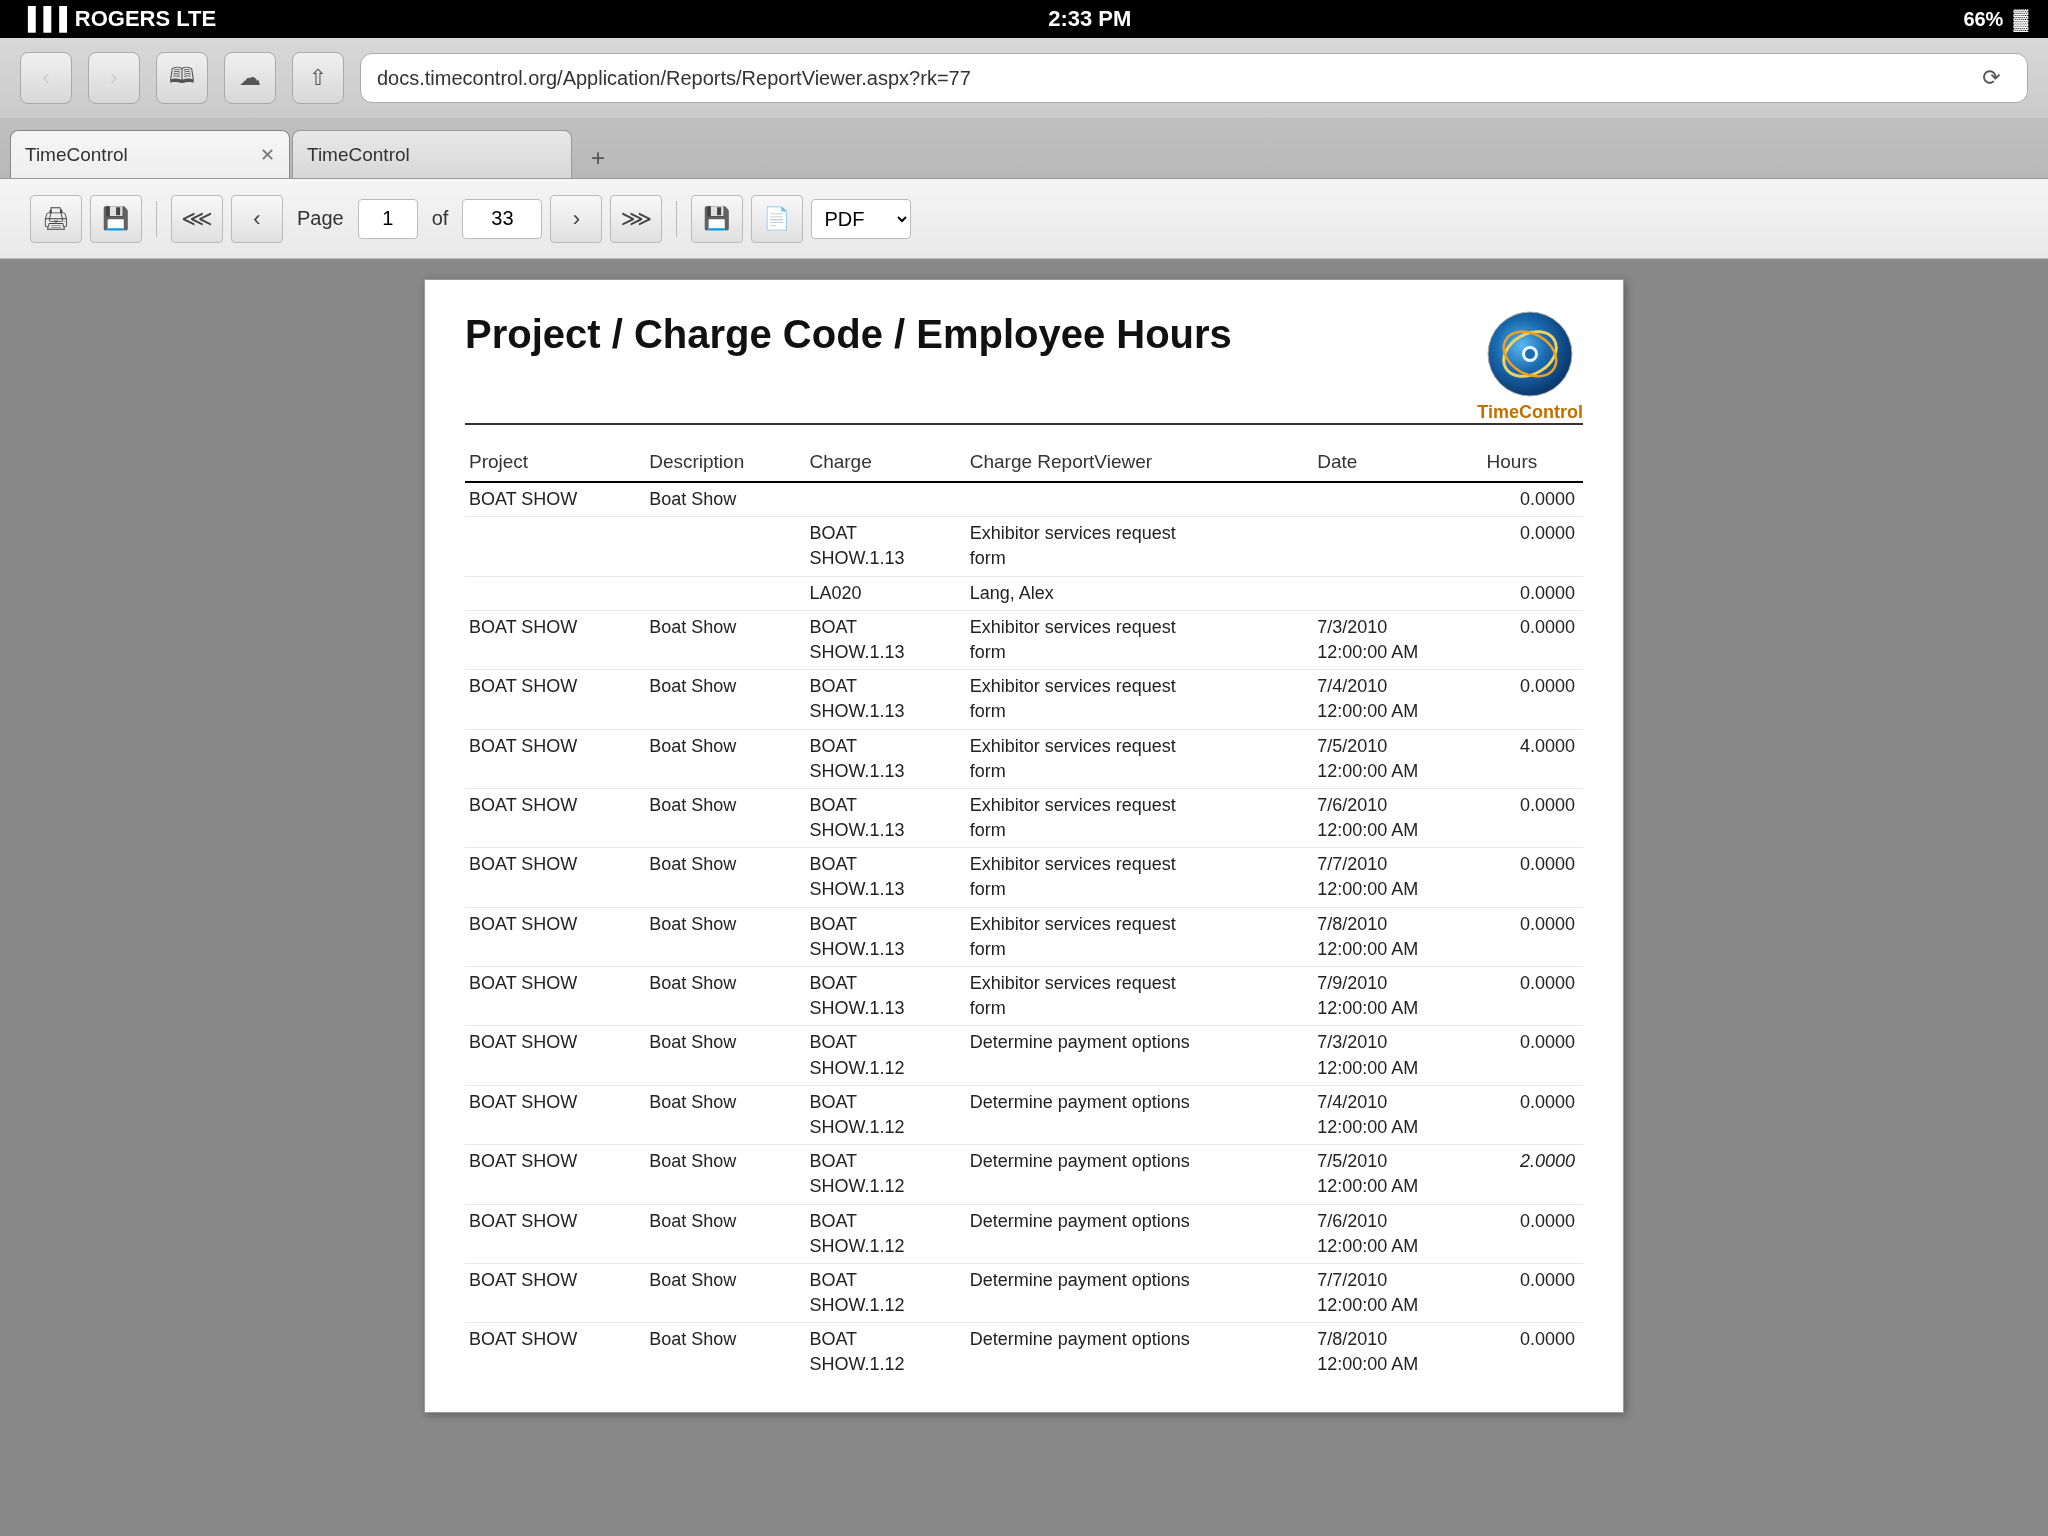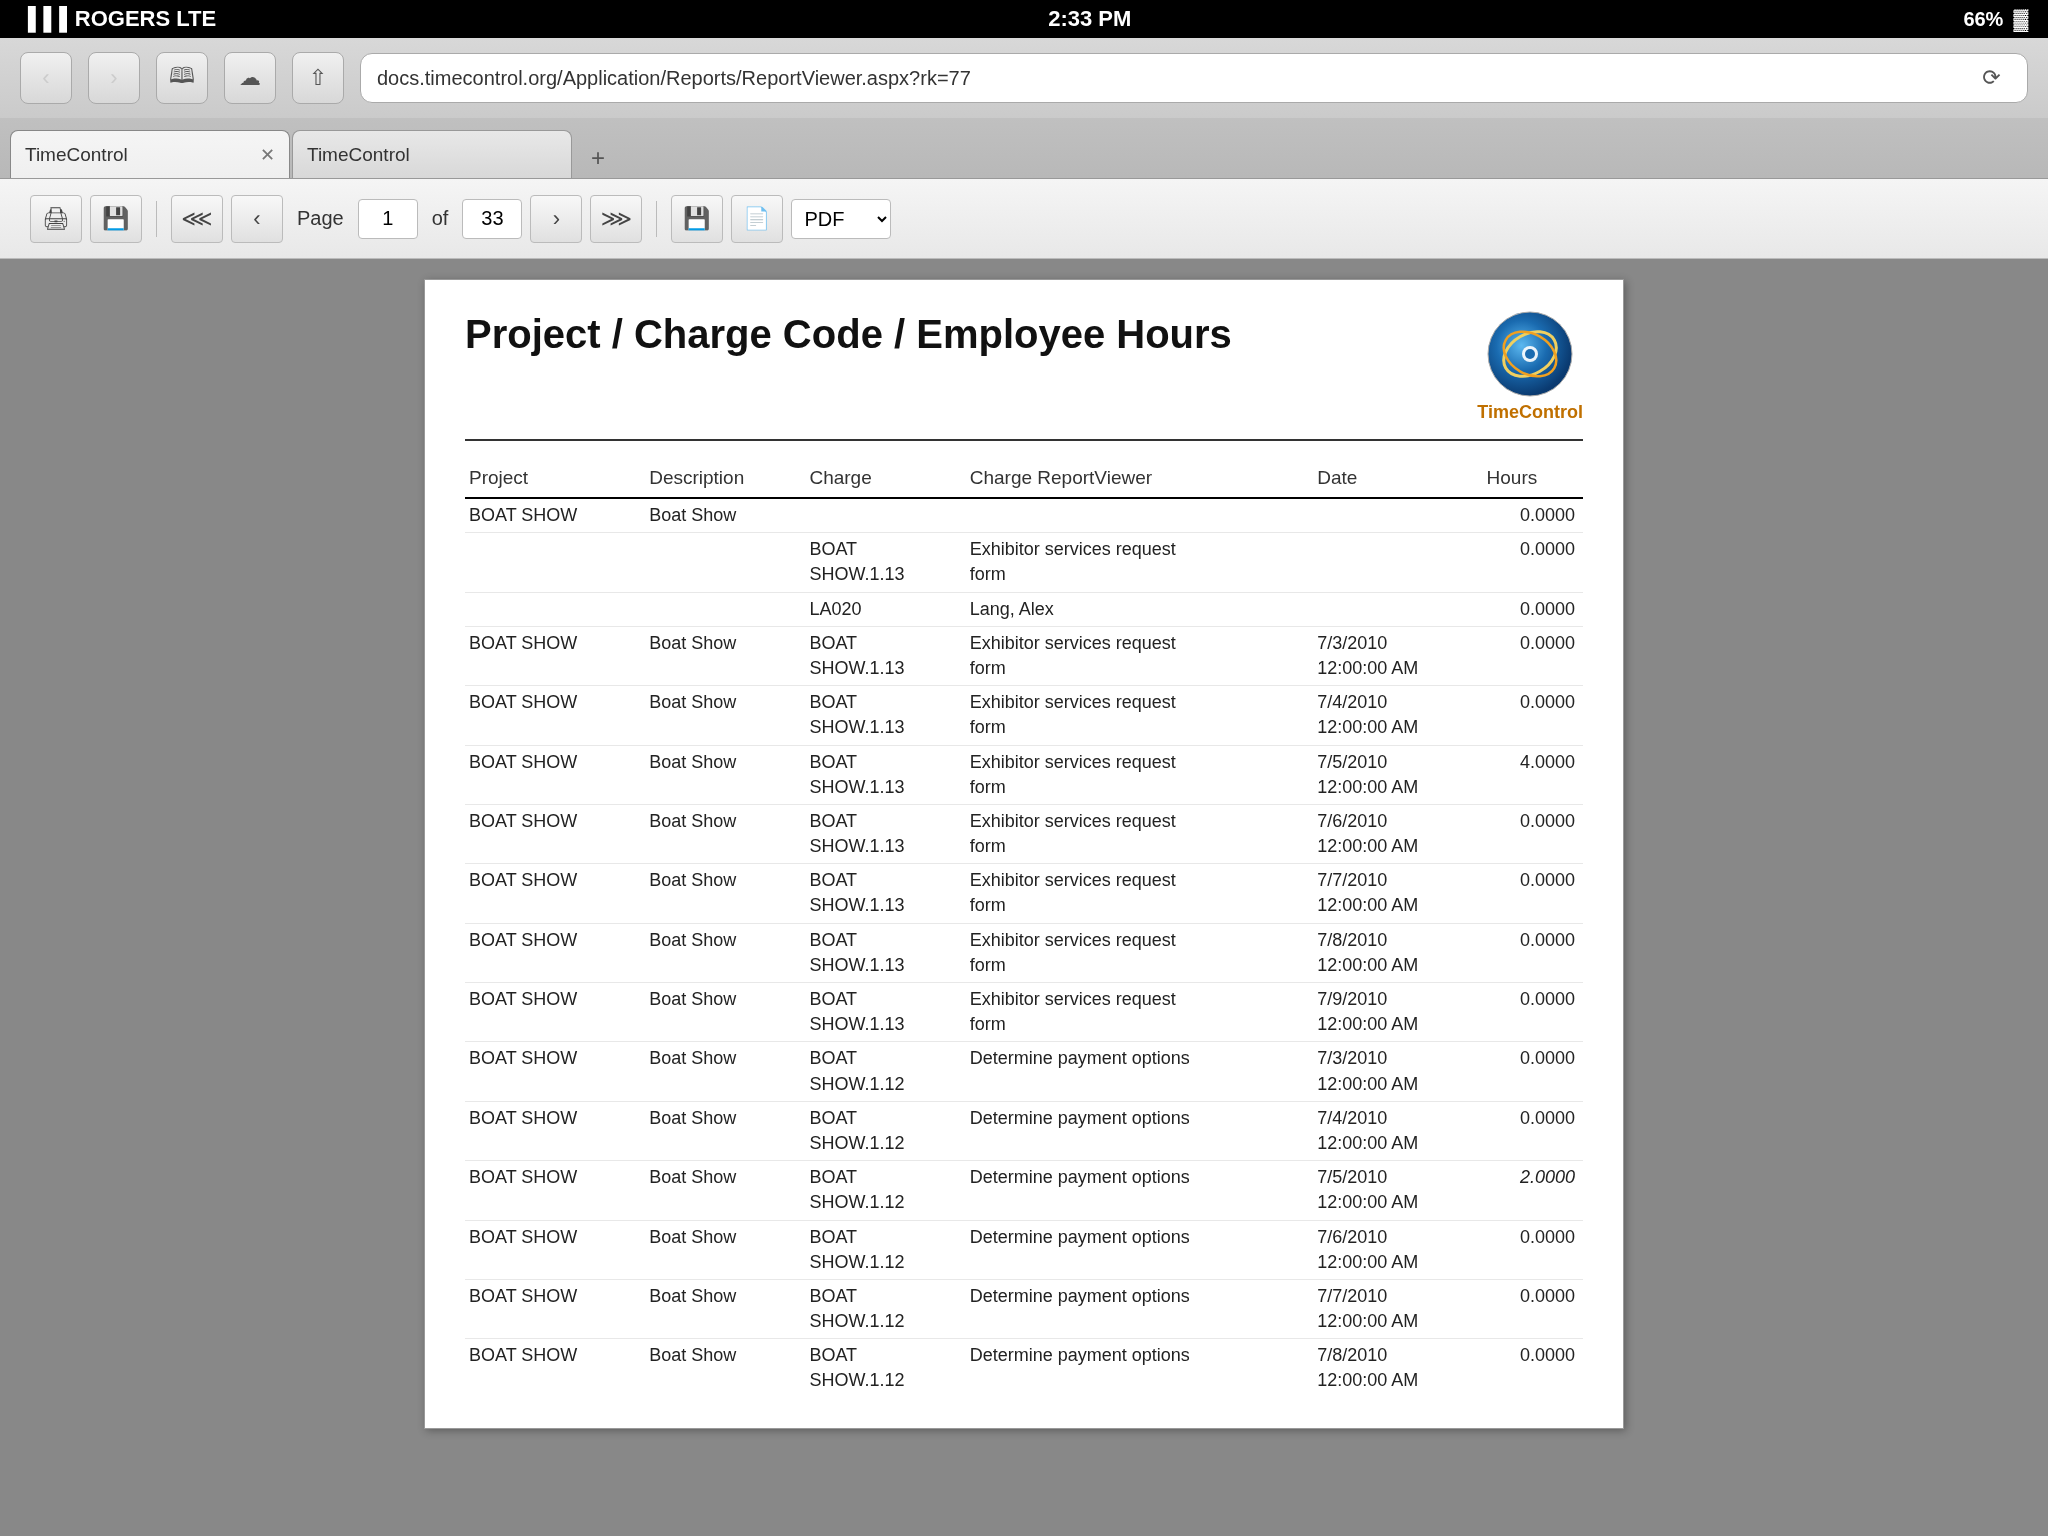--- a/index.html
+++ b/index.html
@@ -168,21 +168,21 @@
     .toolbar-page-input {
       width: 60px;
       height: 40px;
       border: 1px solid #bbb;
       border-radius: 4px;
       text-align: center;
       font-size: 20px;
       background: #fff;
     }
     .toolbar-page-total {
-      width: 60px;
+      width: 80px;
       height: 40px;
       border: 1px solid #bbb;
       border-radius: 4px;
       text-align: center;
       font-size: 20px;
       background: #fff;
       display: flex;
       align-items: center;
       justify-content: center;
     }
@@ -210,21 +210,20 @@
       padding: 30px 40px;
       box-shadow: 2px 2px 8px rgba(0,0,0,0.3);
     }
 
     .report-header {
       display: flex;
       justify-content: space-between;
       align-items: flex-start;
       margin-bottom: 20px;
       border-bottom: 2px solid #333;
-      padding-bottom: 16px;
     }
     .report-title {
       font-size: 40px;
       font-weight: bold;
       color: #111;
       line-height: 1.2;
     }
     .report-logo {
       text-align: center;
     }

